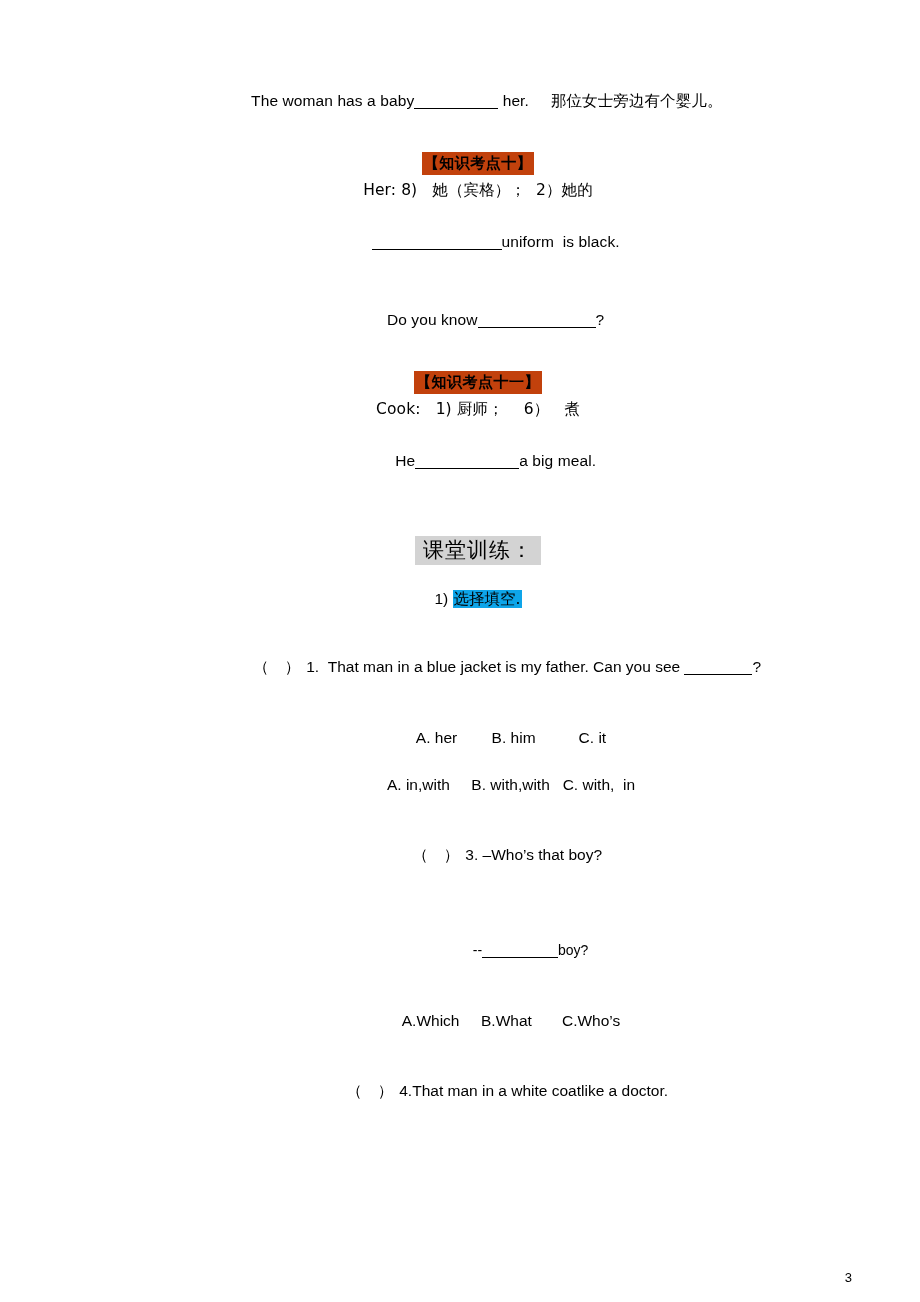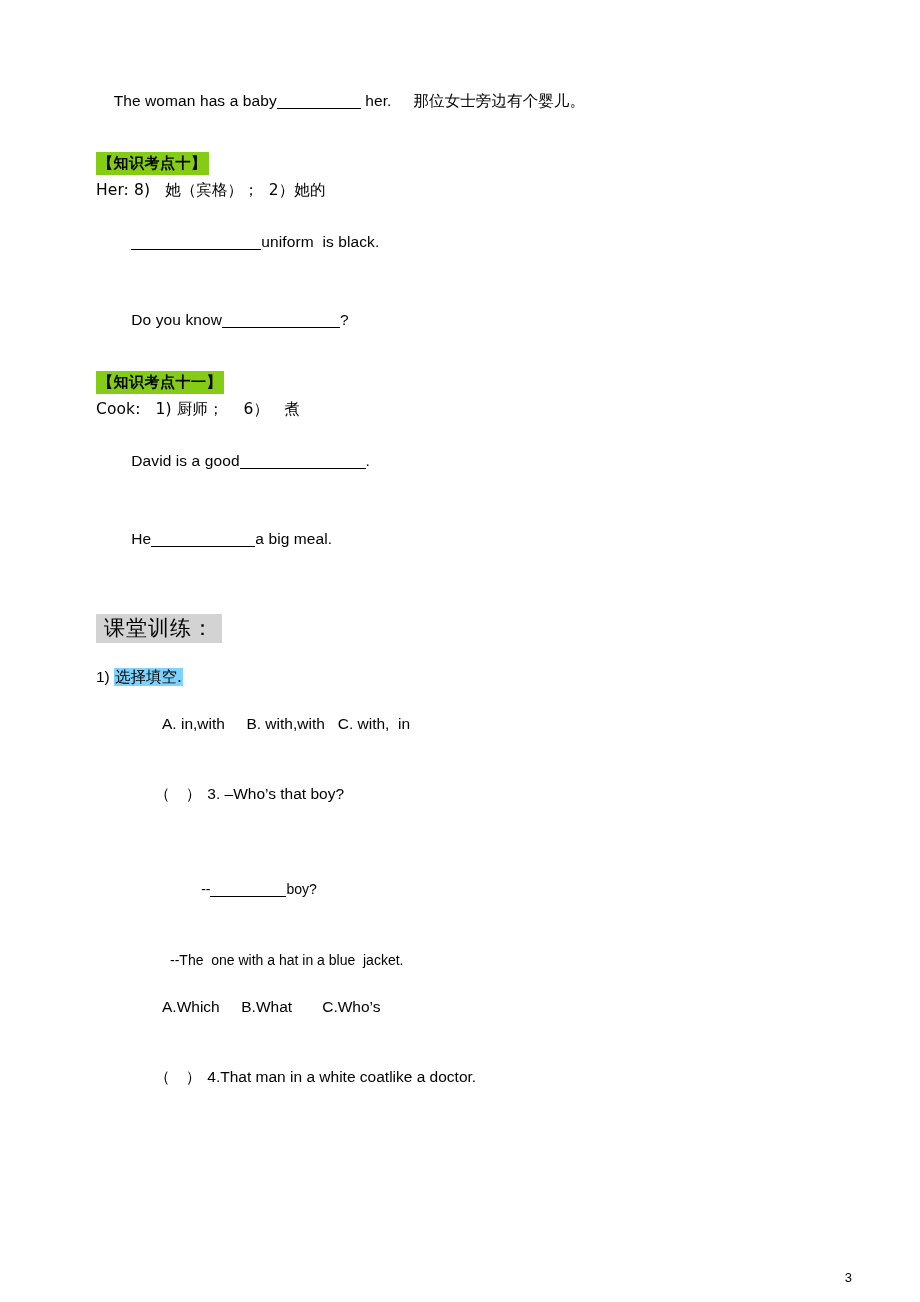--- a/index.html
+++ b/index.html
@@ -14,37 +14,38 @@
     font-family: "Liberation Sans", "DejaVu Sans", sans-serif;
     color: #000000;
     overflow: hidden;
   }
   .page {
     position: relative;
     width: 920px;
     height: 1302px;
     box-sizing: border-box;
     padding: 62px 60px 0 96px;
+    text-align: center;
   }
 
   
   .line {
     font-size: 15.5px;
     line-height: 26px;
     white-space: pre-wrap;
     letter-spacing: 0.1px;
   }
   .cn {
     font-family: "DejaVu Sans", "Liberation Sans", sans-serif;
   }
 
   
   .kp-header {
     display: inline-block;
-    background: #84cc16;
+    background: #c2410c;
     font-family: "DejaVu Sans", "Liberation Sans", sans-serif;
     font-weight: bold;
     font-size: 15px;
     line-height: 20px;
     padding: 1px 2px 2px 2px;
     letter-spacing: 0.5px;
   }
 
   .kp-block { margin-top: 12px; }
   .kp-body { margin-top: 2px; }
@@ -72,21 +73,21 @@
     letter-spacing: 1px;
   }
 
   .subsection {
     margin-top: 22px;
     font-size: 15.5px;
     line-height: 23px;
   }
   .subsection .num { display: inline-block; }
   .subsection .hl {
-    background: #7dd3fc;
+    background: #0ea5e9;
     font-family: "DejaVu Sans", "Liberation Sans", sans-serif;
     padding: 0 1px;
   }
 
   
   .quiz { margin-top: 20px; padding-left: 24px; }
   .q-item { margin-top: 22px; }
   .q-item:first-child { margin-top: 0; }
   .q-stem {
     font-size: 15.5px;
@@ -142,52 +143,54 @@
     </div>
   </div>
 
   <div class="kp-block">
     <div>
       <span class="kp-header">【知识考点十一】</span>
     </div>
     <div class="kp-body">
       <div class="line cn">Cook:   1) 厨师；    6）   煮</div>
       <div class="line">
-        <span>David is a good</span><span class="blank" style="width:126px"></span><span>.</span>
-      </div>
-      <div class="line">
         <span>He</span><span class="blank" style="width:104px"></span><span>a big meal.</span>
       </div>
     </div>
   </div>
 
   <div class="section-heading">
     <span class="cn">课堂训练：</span>
   </div>
 
   <div class="subsection">
     <span class="num">1)</span>
     <span class="hl cn">选择填空.</span>
   </div>
 
   <div class="quiz">
 
+    <div class="q-item">
+      <div class="q-stem">
+        <span class="q-paren cn">（  ）</span><span>1.</span><span>  That man in a blue jacket is my father. Can you see </span><span class="blank" style="width:68px"></span><span>?</span>
+      </div>
+      <div class="q-options">A. her        B. him          C. it</div>
+    </div>
 
     <div class="q-item">
       <div class="q-options">A. in,with     B. with,with   C. with,  in</div>
     </div>
 
     <div class="q-item">
       <div class="q-stem">
         <span class="q-paren cn">（  ）</span><span>3.</span><span> –Who’s that boy?</span>
       </div>
       <div class="q-cont">
         <span>--</span><span class="blank" style="width:76px"></span><span>boy?</span>
       </div>
-      <div class="q-cont">--The  one with a hat in a blue  jacket.</div>
       <div class="q-options">A.Which     B.What       C.Who’s</div>
     </div>
 
     <div class="q-item">
       <div class="q-stem">
         <span class="q-paren cn">（  ）</span><span>4.</span><span>That man in a white coat</span><span>like a doctor.</span>
       </div>
 
     </div>
 

